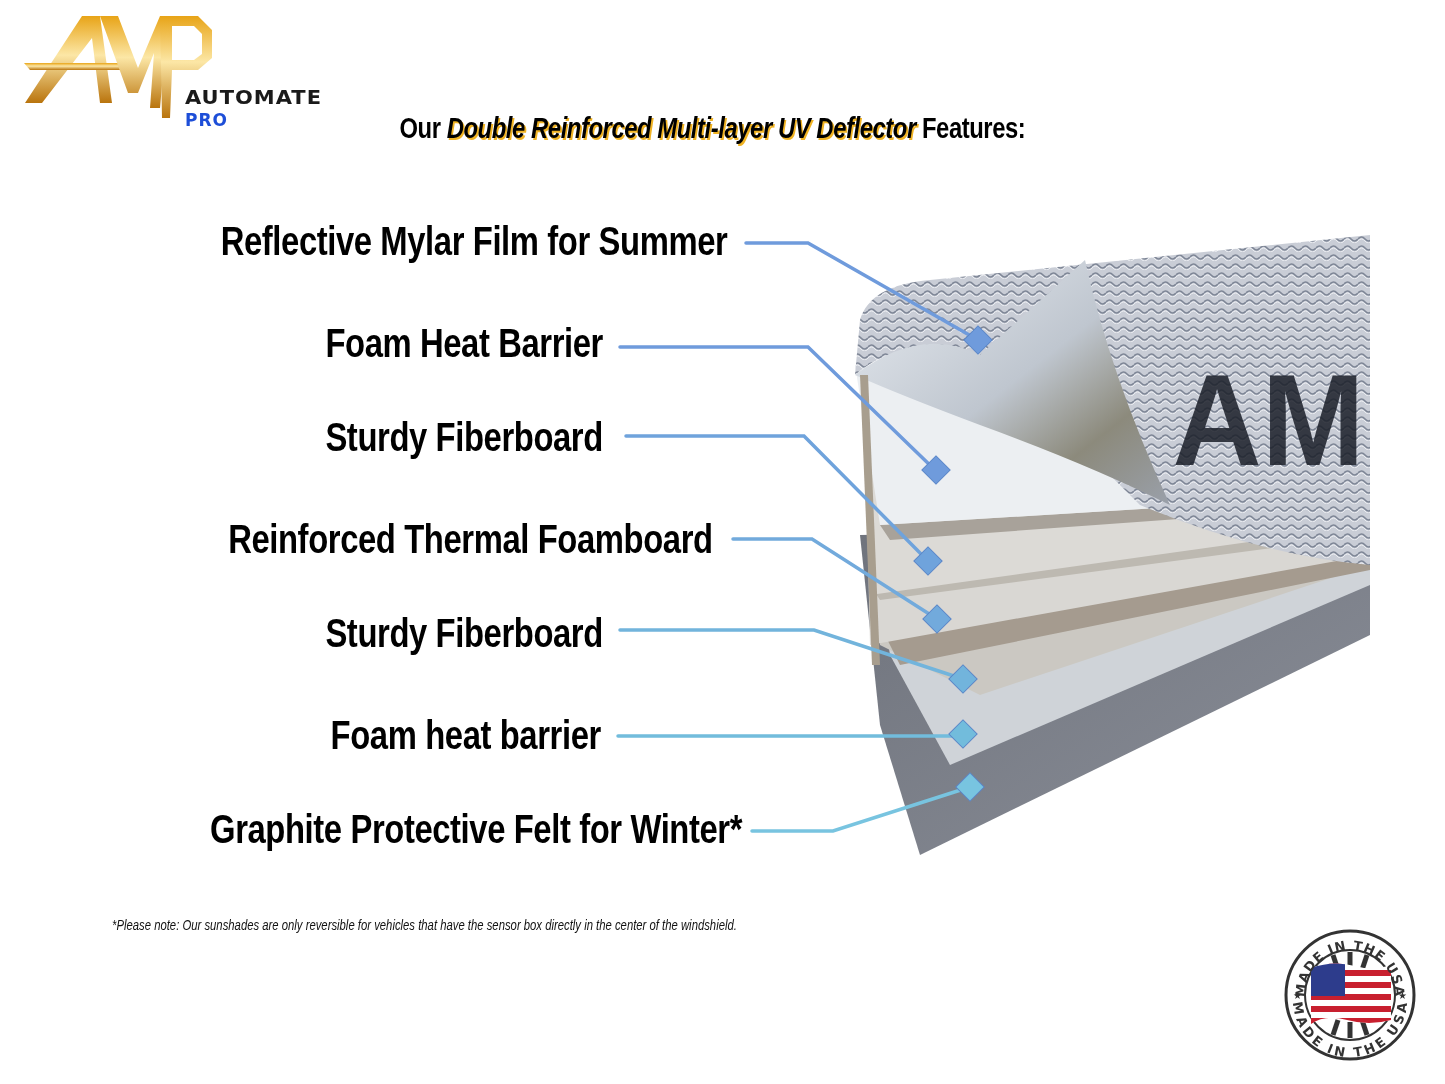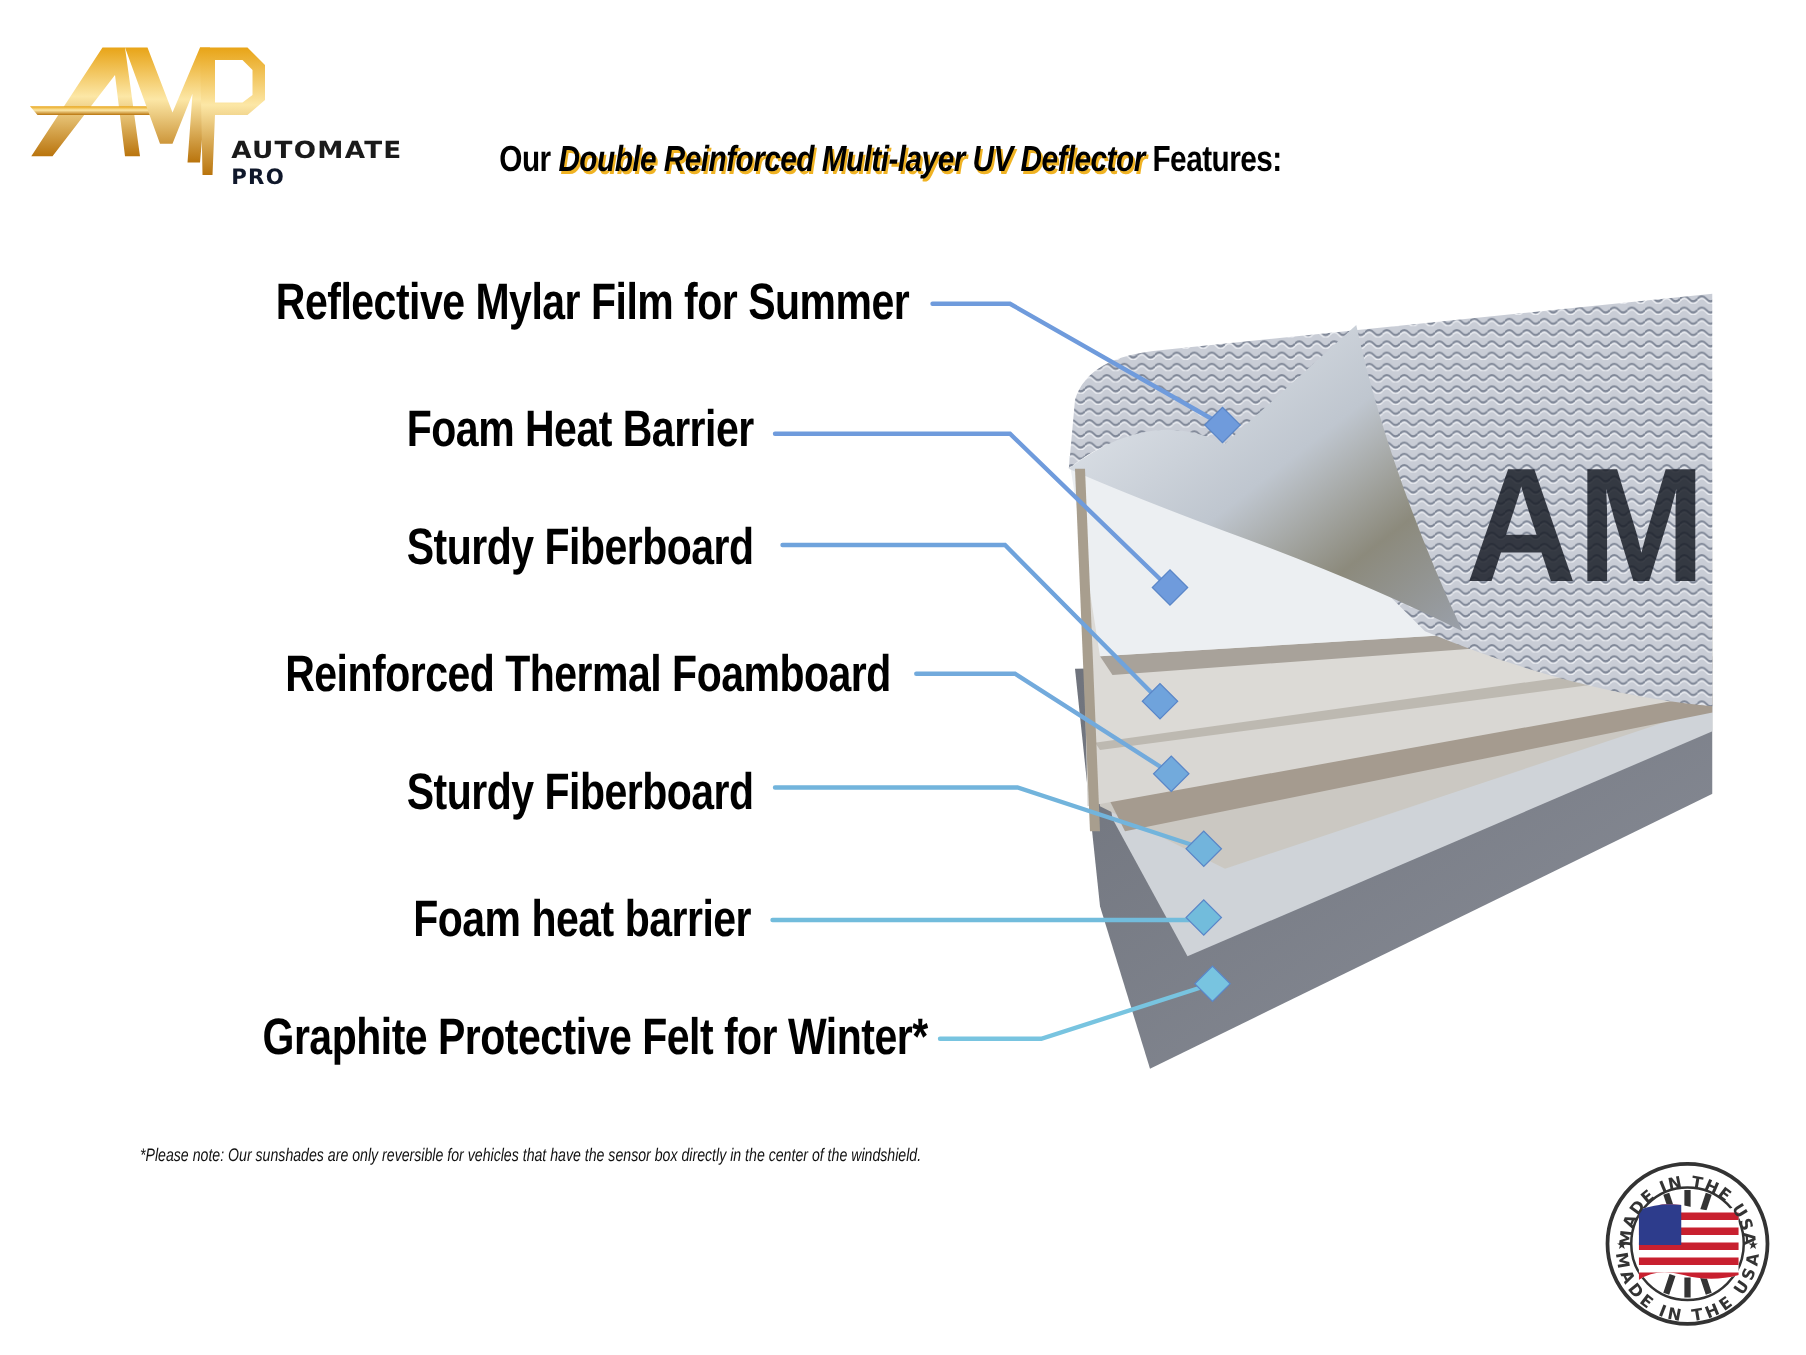--- a/index.html
+++ b/index.html
@@ -1,22 +1,22 @@
 <!DOCTYPE html>
 <html><head>
   <meta charset="utf-8">
   <style>
     html, body { margin: 0; padding: 0; background: #ffffff; }
     body { width: 1445px; height: 1084px; position: relative; overflow: hidden; font-family: "Liberation Sans", sans-serif; }
 
     
-    .logo { position: absolute; left: 20px; top: 30px; width: 300px; height: 110px; }
+    .logo { position: absolute; left: 20px; top: 8px; width: 300px; height: 110px; }
     .logo svg { position: absolute; left: 0; top: 0; }
     .logo-word1 { position: absolute; left: 165px; top: 78px; font-family: "DejaVu Sans", sans-serif; font-weight: bold; font-size: 21px; letter-spacing: 1px; color: #1a1a1a; transform: scaleY(0.9); }
-    .logo-word2 { position: absolute; left: 165px; top: 102px; font-family: "DejaVu Sans", sans-serif; font-weight: bold; font-size: 17px; letter-spacing: 1px; color: #0f172a; }
+    .logo-word2 { position: absolute; left: 165px; top: 102px; font-family: "DejaVu Sans", sans-serif; font-weight: bold; font-size: 17px; letter-spacing: 1px; color: #1d4ed8; }
 
     
     .title { position: absolute; left: 0; top: 112px; width: 1425px; text-align: center; font-family: "Liberation Sans", sans-serif; font-weight: bold; font-size: 29px; color: #000; letter-spacing: -0.5px; transform: scaleX(0.82); transform-origin: 712px 0; }
     .title .hl { font-style: italic; text-shadow: 2px 2px 0 #f0b323; }
 
     
     .label { position: absolute; font-family: "Liberation Sans", sans-serif; font-weight: bold; font-size: 41px; color: #000; white-space: nowrap; transform: scaleX(0.8); transform-origin: right center; text-align: right; letter-spacing: -0.5px; }
 
     
     .product { position: absolute; left: 840px; top: 225px; width: 530px; height: 640px; }

